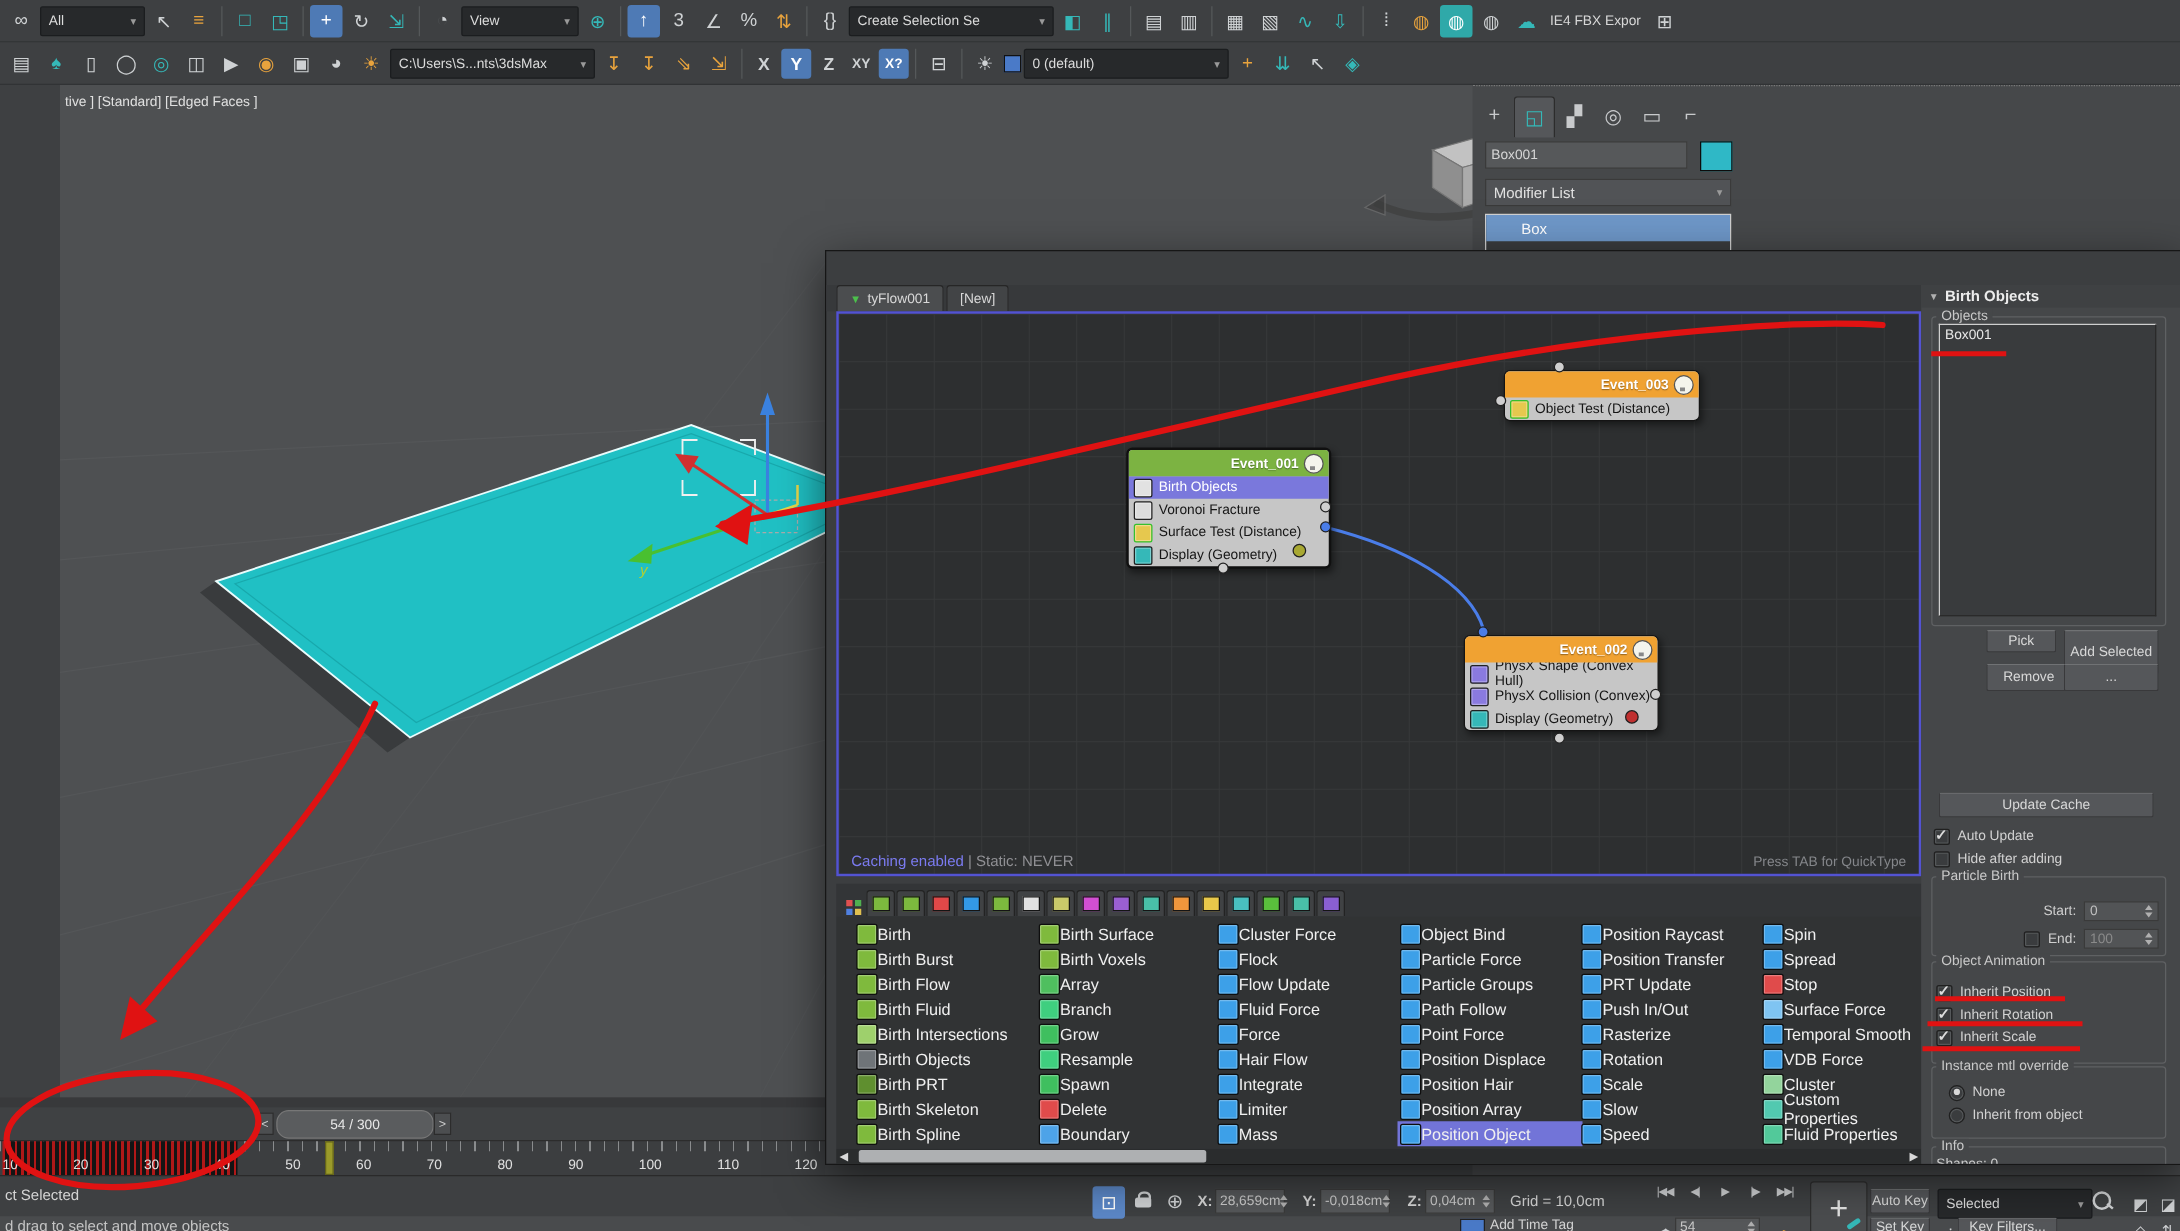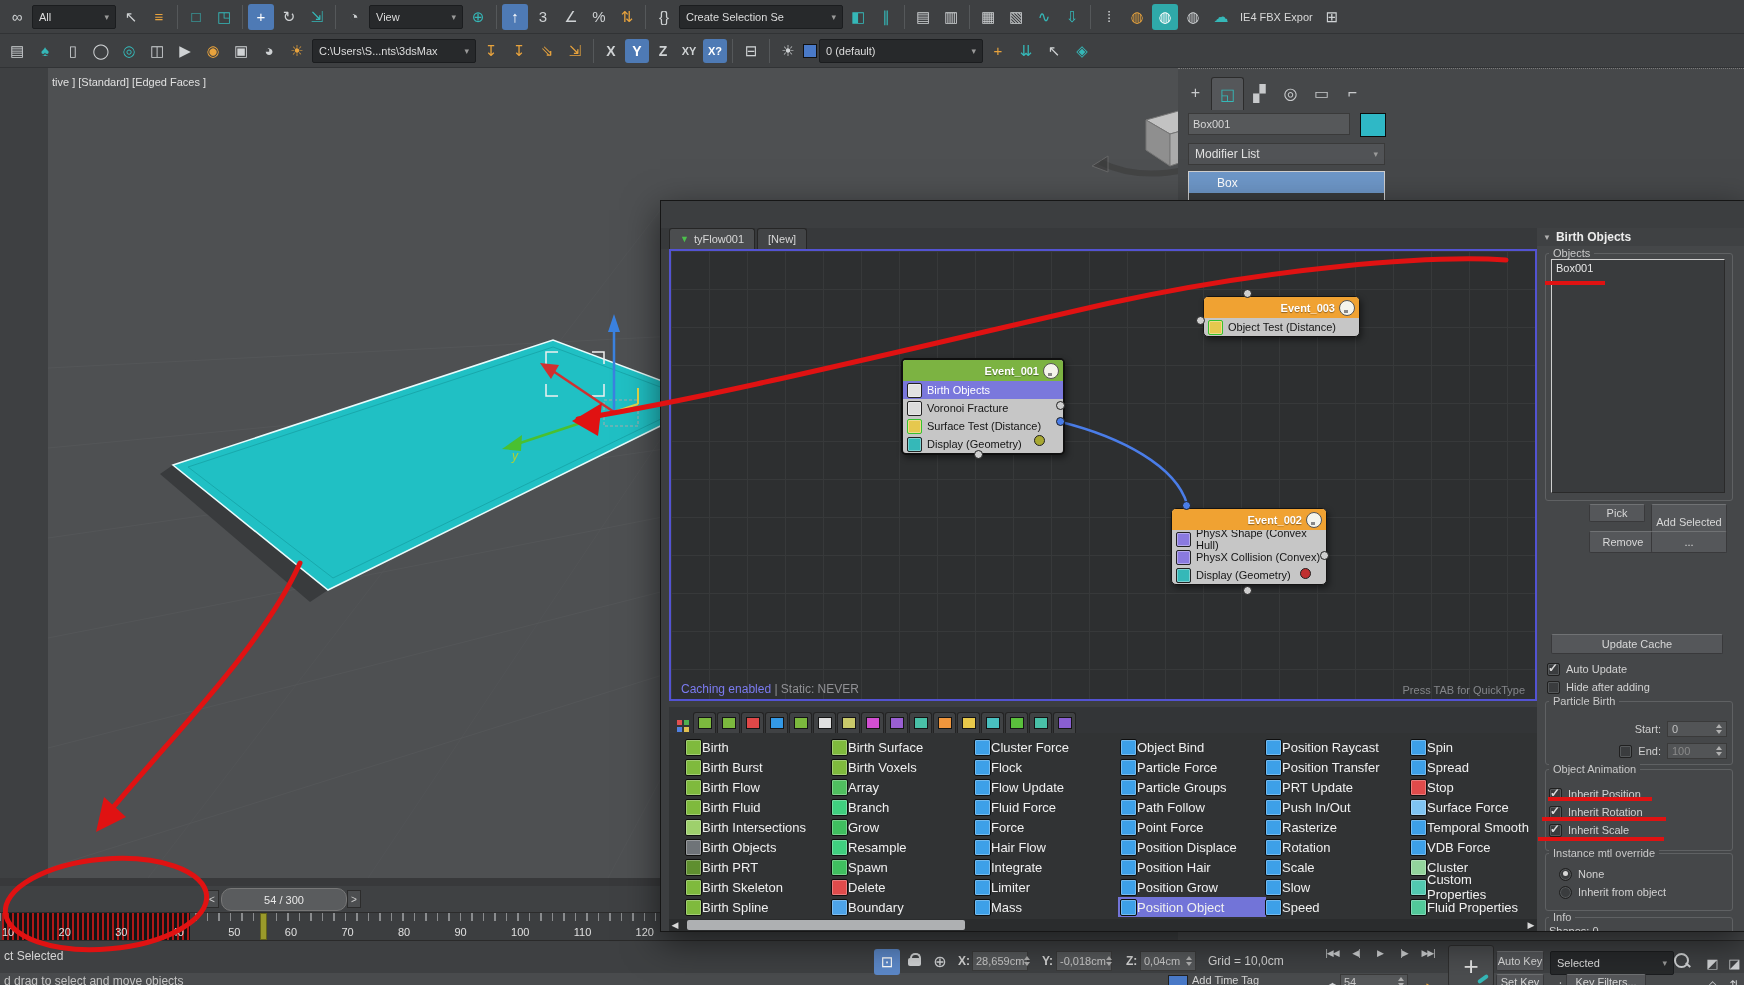--- a/index.html
+++ b/index.html
@@ -948,21 +948,21 @@
           <div class="op-row">
             <span class="op-ico" style="background: rgb(61, 160, 232);"></span>
             <span>Position Displace</span>
           </div>
           <div class="op-row">
             <span class="op-ico" style="background: rgb(61, 160, 232);"></span>
             <span>Position Hair</span>
           </div>
           <div class="op-row">
             <span class="op-ico" style="background: rgb(61, 160, 232);"></span>
-            <span>Position Grow</span>
+            <span>Position Array</span>
           </div>
           <div class="op-row sel">
             <span class="op-ico" style="background: rgb(61, 160, 232);"></span>
             <span>Position Object</span>
           </div>
       </div>
       <div class="opcol" style="left:594px;width:144px">
         <div class="op-row">
             <span class="op-ico" style="background: rgb(61, 160, 232);"></span>
             <span>Position Raycast</span>

